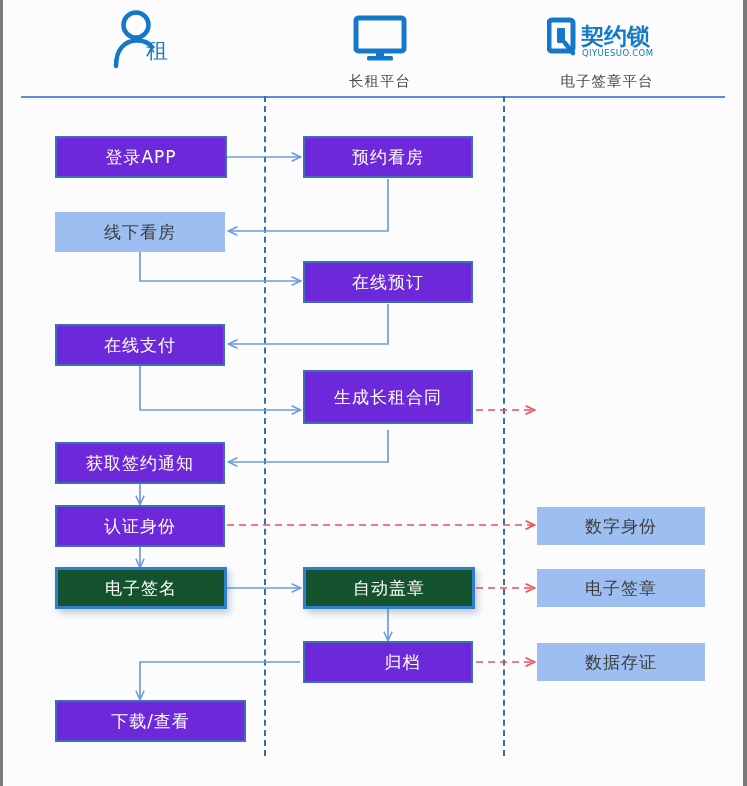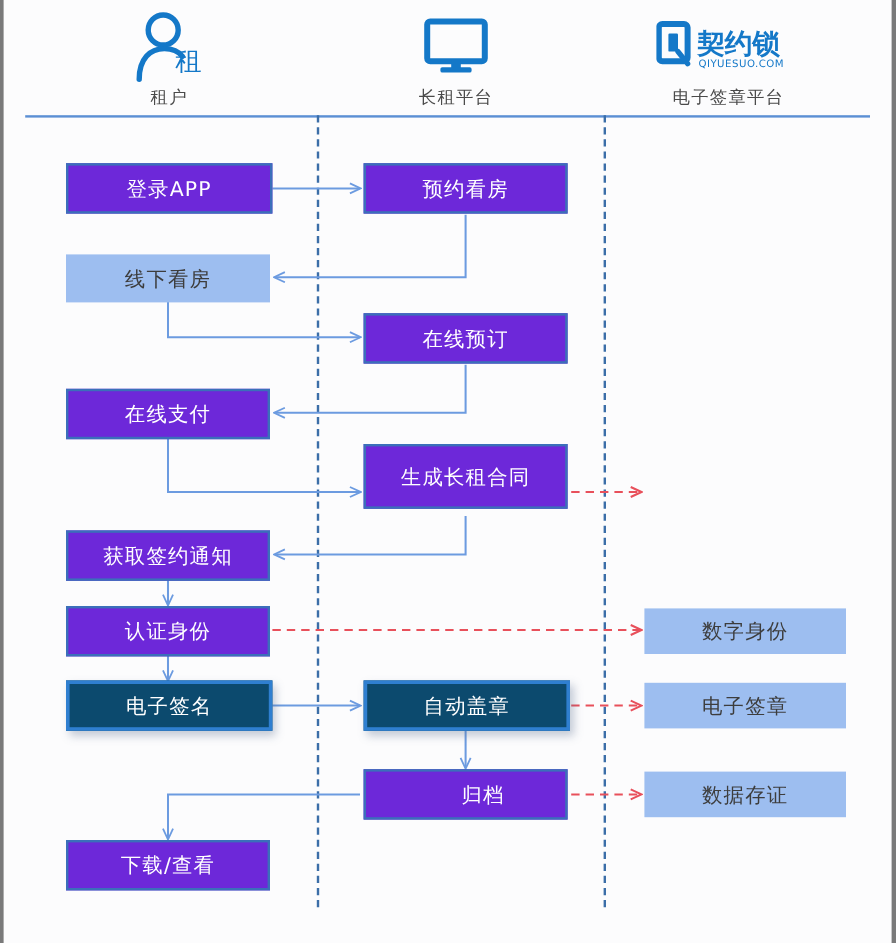--- a/index.html
+++ b/index.html
@@ -72,21 +72,21 @@
     background: #6d28d9;
     border: 2px solid #3b6fba;
     color: #ffffff;
   }
   .node.soft {
     background: #9dbef0;
     border: none;
     color: #3d3d3d;
   }
   .node.glow {
-    background: #0c4a6e;
+    background: #14532d;
     border: 3px solid #2f7fd0;
     color: #ffffff;
     box-shadow: 3px 4px 7px rgba(90,110,140,0.35);
     text-align: center;
   }
 
   
   .conn {
     position: absolute;
     left: 0;
@@ -110,21 +110,20 @@
 <div id="canvas">
 
   <div class="lane-head" style="left:38px;">
     <div class="lane-icon">
       <svg width="66" height="60" viewBox="0 0 66 60" aria-hidden="true">
         <circle cx="28" cy="16" r="12.5" fill="none" stroke="#1478c8" stroke-width="4.5"></circle>
         <path d="M8 57 C8 40 17 31.5 29 31.5 C36 31.5 41 34 44 38" fill="none" stroke="#1478c8" stroke-width="4.5" stroke-linecap="round"></path>
         <text x="38" y="49" font-size="22" font-family="'DejaVu Sans',sans-serif" fill="#1478c8">租</text>
       </svg>
     </div>
-    <div class="lane-title">租户</div>
   </div>
 
   <div class="lane-head" style="left:277px;">
     <div class="lane-icon">
       <svg width="56" height="50" viewBox="0 0 56 50" aria-hidden="true">
         <rect x="4" y="4" width="48" height="33" rx="2.5" fill="none" stroke="#1478c8" stroke-width="5"></rect>
         <rect x="24" y="36" width="8" height="7" fill="#1478c8"></rect>
         <rect x="15" y="42" width="26" height="4.5" rx="1.6" fill="#1478c8"></rect>
       </svg>
     </div>
@@ -219,15 +218,15 @@
   <div class="node glow" style="left:52px;  top:567px; width:172px; height:42px;">电子签名</div>
 
   <div class="node glow" style="left:300px; top:567px; width:172px; height:42px;">自动盖章</div>
 
   <div class="node soft" style="left:534px; top:569px; width:168px; height:38px;">电子签章</div>
 
   <div class="node solid" style="left:300px; top:641px; width:170px; height:42px;padding-left:29px;">归档</div>
 
   <div class="node soft" style="left:534px; top:643px; width:168px; height:38px;">数据存证</div>
 
-  <div class="node solid" style="left:52px;  top:700px; width:170px; height:42px;">下载/查看</div>
+  <div class="node solid" style="left:52px;  top:700px; width:191px; height:42px;">下载/查看</div>
 
 </div>
 
 </body></html>

